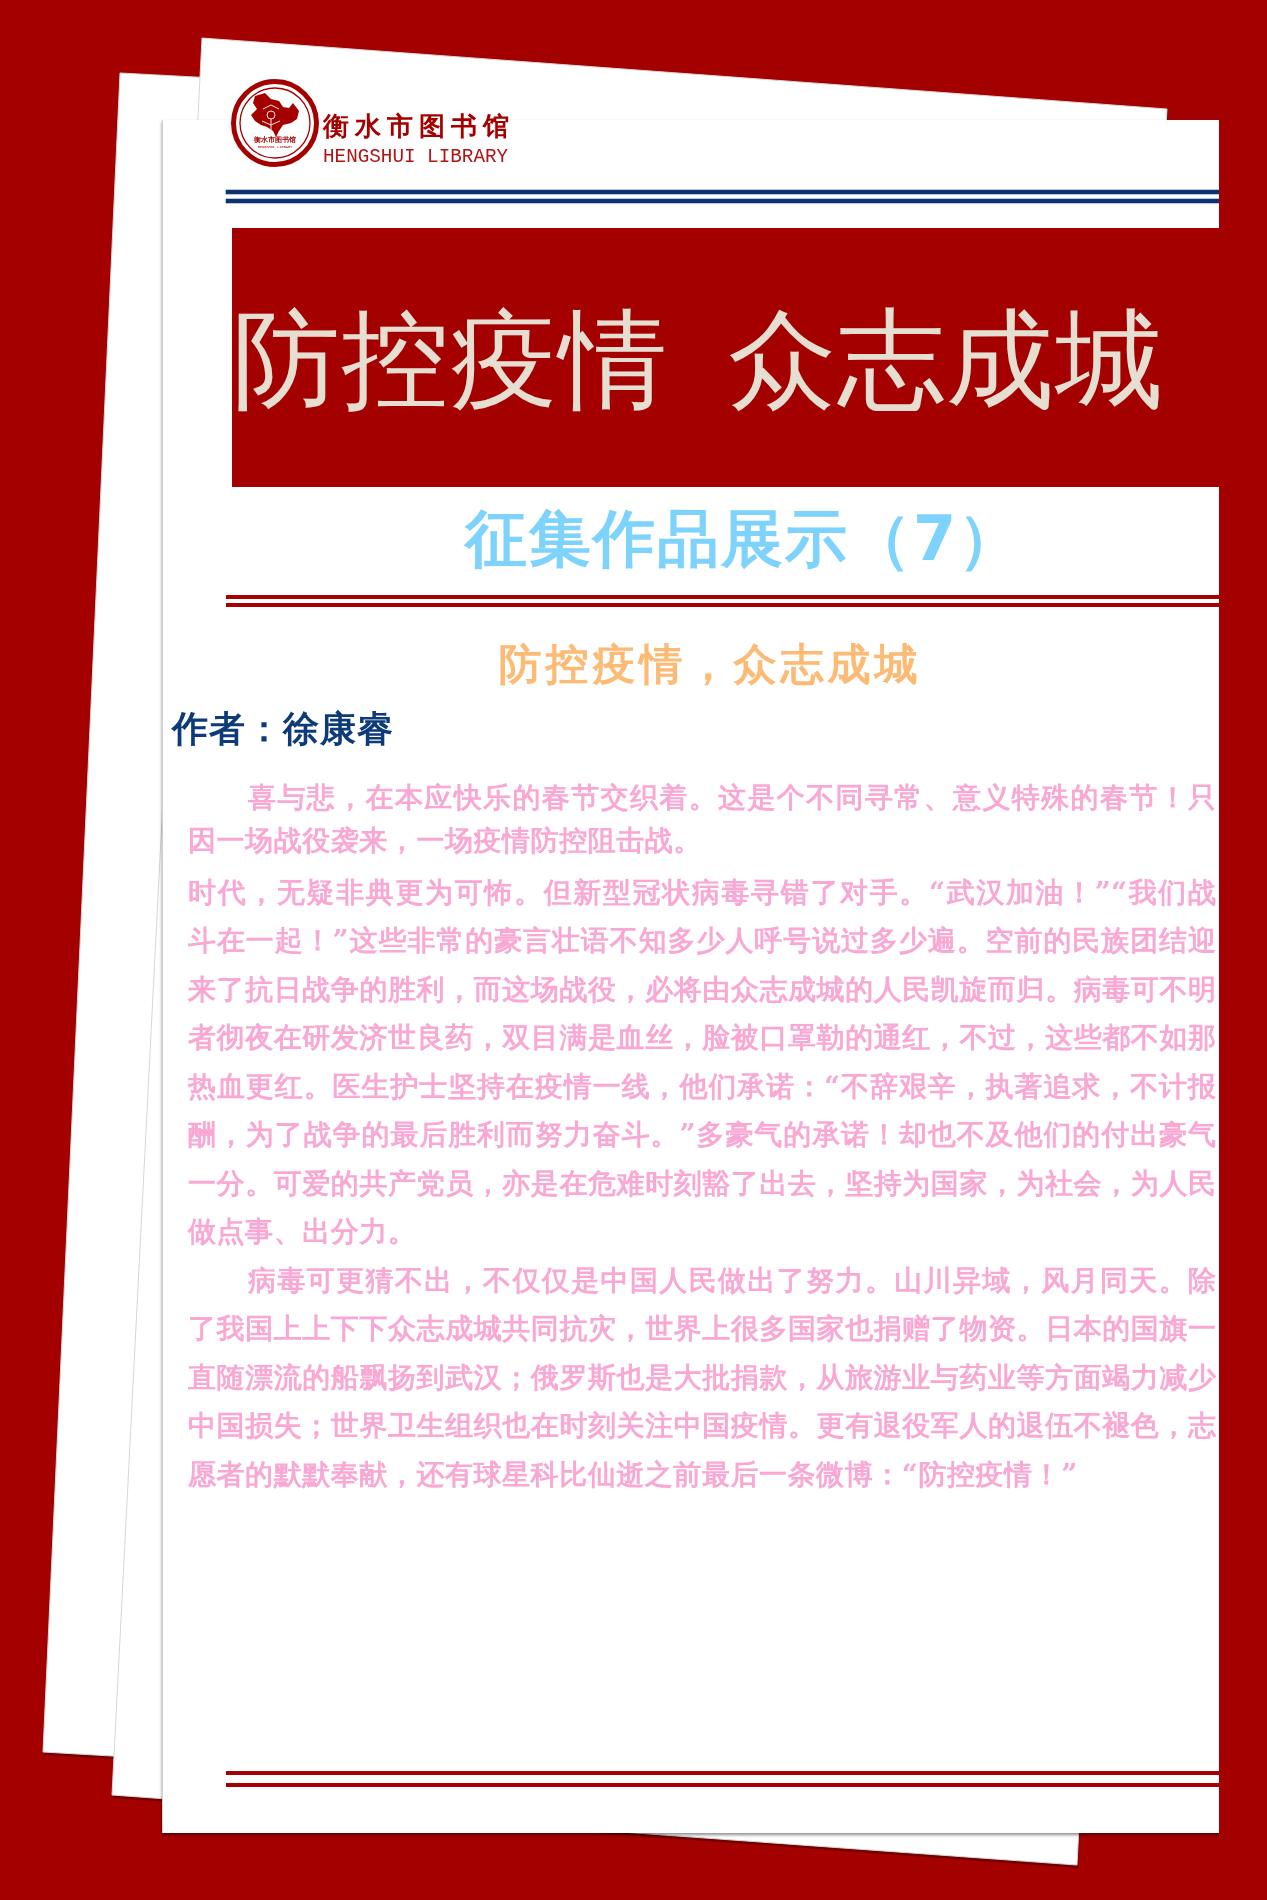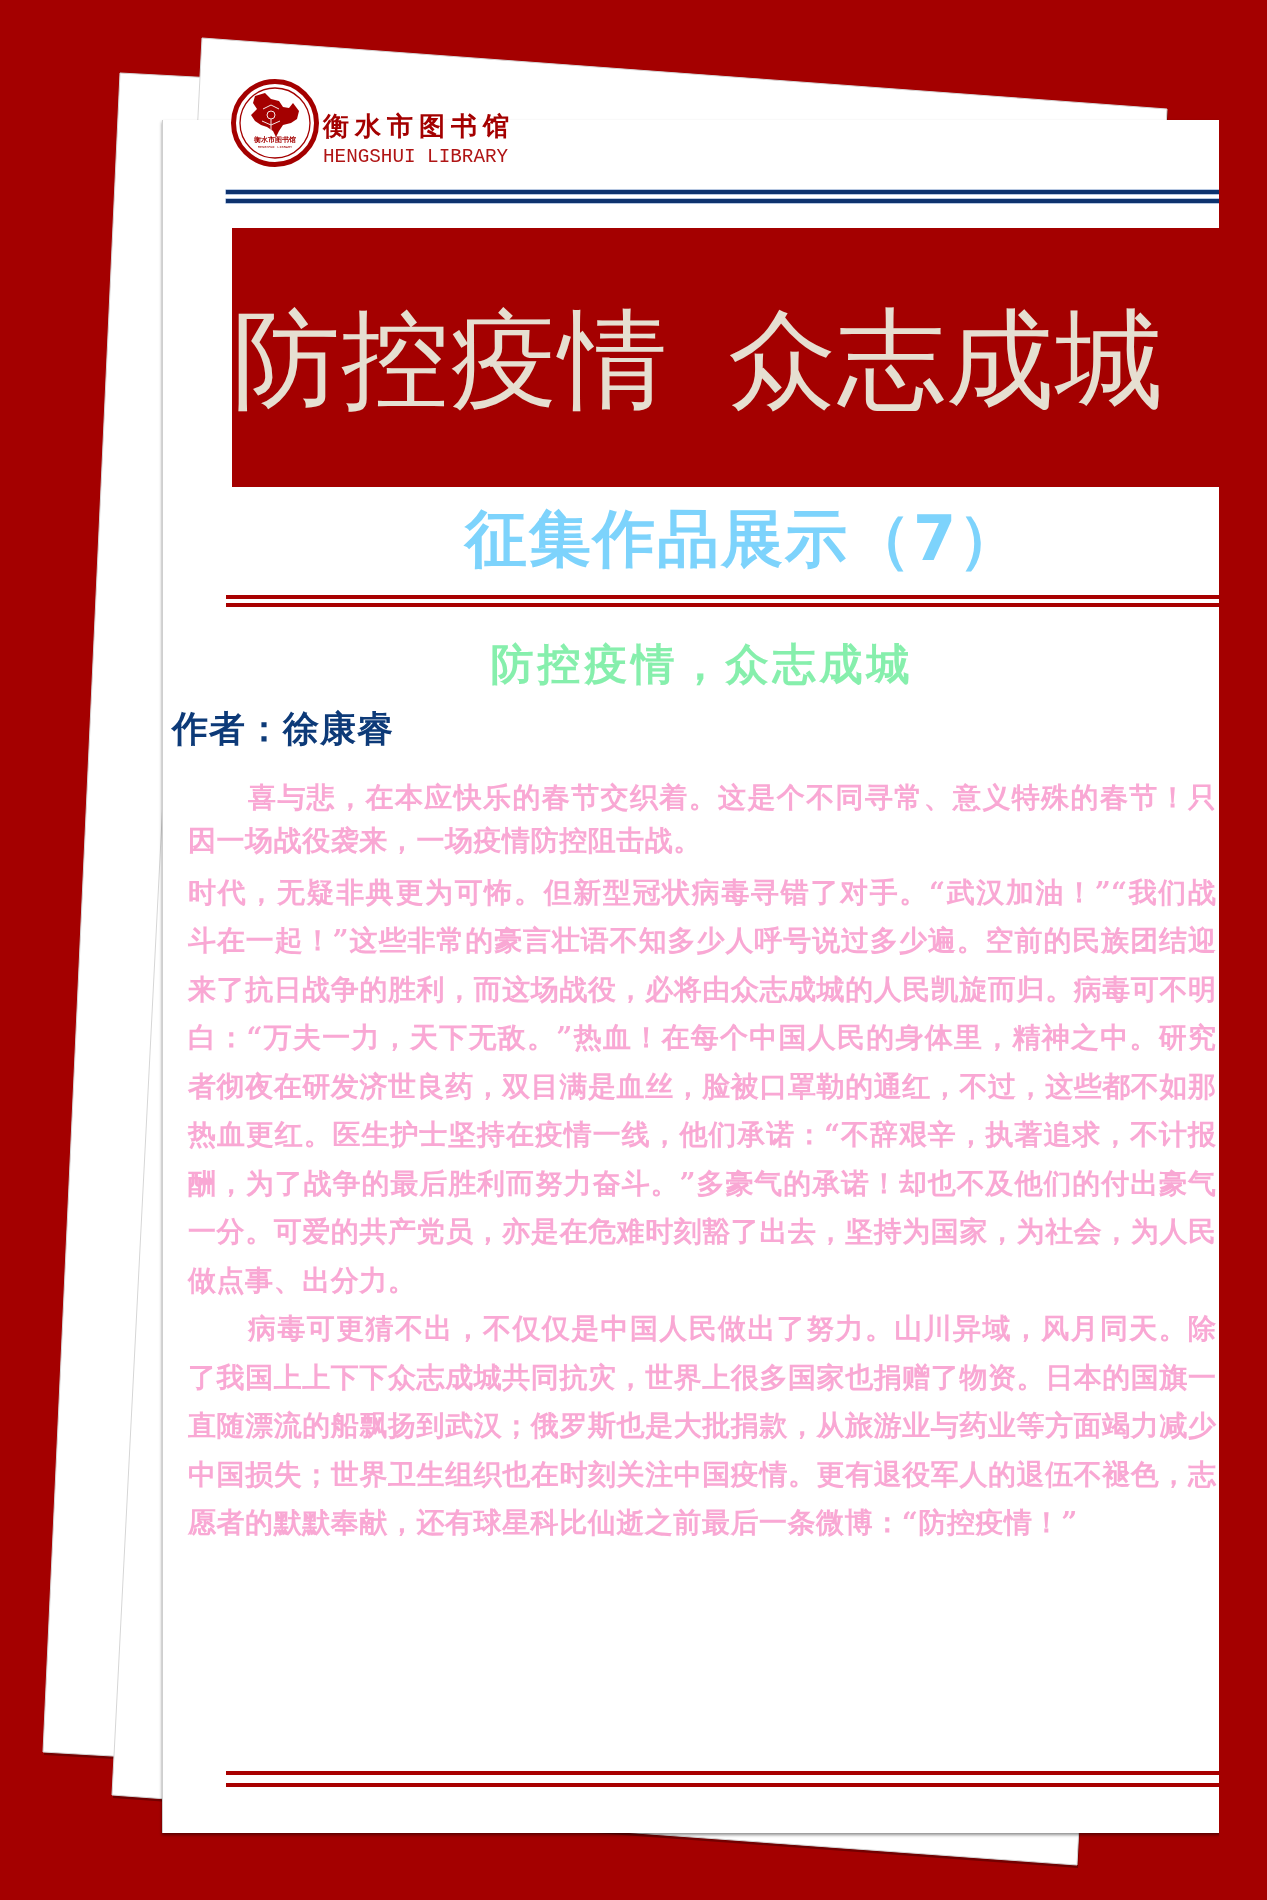--- a/index.html
+++ b/index.html
@@ -31,23 +31,23 @@
     font-family: "DejaVu Sans", "Liberation Sans", sans-serif; font-weight: 400;
     font-size: 108px; line-height: 108px; letter-spacing: 1px; color: #e6dfd1;
   }
   .banner-text .gap { display: inline-block; width: 60px; }
   .subtitle {
     position: absolute; left: 232px; top: 508px; width: 1023px; text-align: center; white-space: nowrap;
     font-family: "DejaVu Sans", "Liberation Sans", sans-serif; font-weight: 700;
     font-size: 62px; line-height: 62px; letter-spacing: 2px; color: #7dd3fc;
   }
   .art-title {
-    position: absolute; left: 188px; top: 643px; width: 1028px; text-align: center; white-space: nowrap;
+    position: absolute; left: 196px; top: 643px; width: 1028px; text-align: center; white-space: nowrap;
     font-family: "DejaVu Serif", "Liberation Serif", serif; font-weight: 700;
-    font-size: 43px; line-height: 43px; letter-spacing: 4px; color: #86efac;
+    font-size: 43px; line-height: 43px; letter-spacing: 4px; color: #fdba74;
   }
   .byline {
     position: absolute; left: 172px; top: 711px; width: 1028px; text-align: left; white-space: nowrap;
     font-family: "DejaVu Sans", "Liberation Sans", sans-serif; font-weight: 700;
     font-size: 36px; line-height: 36px; letter-spacing: 1px; color: #0d3a78;
   }
   .body-text {
     position: absolute; left: 188px; top: 775.5px; width: 1028px;
     font-family: "DejaVu Serif", "Liberation Serif", serif; font-weight: 700;
     font-size: 28px; color: #f9a8d4;
@@ -108,21 +108,20 @@
 
   <div class="body-text">
     <div class="para para1">
       <div class="ln ind j">喜与悲，在本应快乐的春节交织着。这是个不同寻常、意义特殊的春节！只</div>
       <div class="ln">因一场战役袭来，一场疫情防控阻击战。</div>
     </div>
     <div class="para para2">
       <div class="ln j">时代，无疑非典更为可怖。但新型冠状病毒寻错了对手。“武汉加油！”“我们战</div>
       <div class="ln j">斗在一起！”这些非常的豪言壮语不知多少人呼号说过多少遍。空前的民族团结迎</div>
       <div class="ln j">来了抗日战争的胜利，而这场战役，必将由众志成城的人民凯旋而归。病毒可不明</div>
-      <div class="ln j">白：“万夫一力，天下无敌。”热血！在每个中国人民的身体里，精神之中。研究</div>
       <div class="ln j">者彻夜在研发济世良药，双目满是血丝，脸被口罩勒的通红，不过，这些都不如那</div>
       <div class="ln j">热血更红。医生护士坚持在疫情一线，他们承诺：“不辞艰辛，执著追求，不计报</div>
       <div class="ln j">酬，为了战争的最后胜利而努力奋斗。”多豪气的承诺！却也不及他们的付出豪气</div>
       <div class="ln j">一分。可爱的共产党员，亦是在危难时刻豁了出去，坚持为国家，为社会，为人民</div>
       <div class="ln">做点事、出分力。</div>
     </div>
     <div class="para para3">
       <div class="ln ind j">病毒可更猜不出，不仅仅是中国人民做出了努力。山川异域，风月同天。除</div>
       <div class="ln j">了我国上上下下众志成城共同抗灾，世界上很多国家也捐赠了物资。日本的国旗一</div>
       <div class="ln j">直随漂流的船飘扬到武汉；俄罗斯也是大批捐款，从旅游业与药业等方面竭力减少</div>

